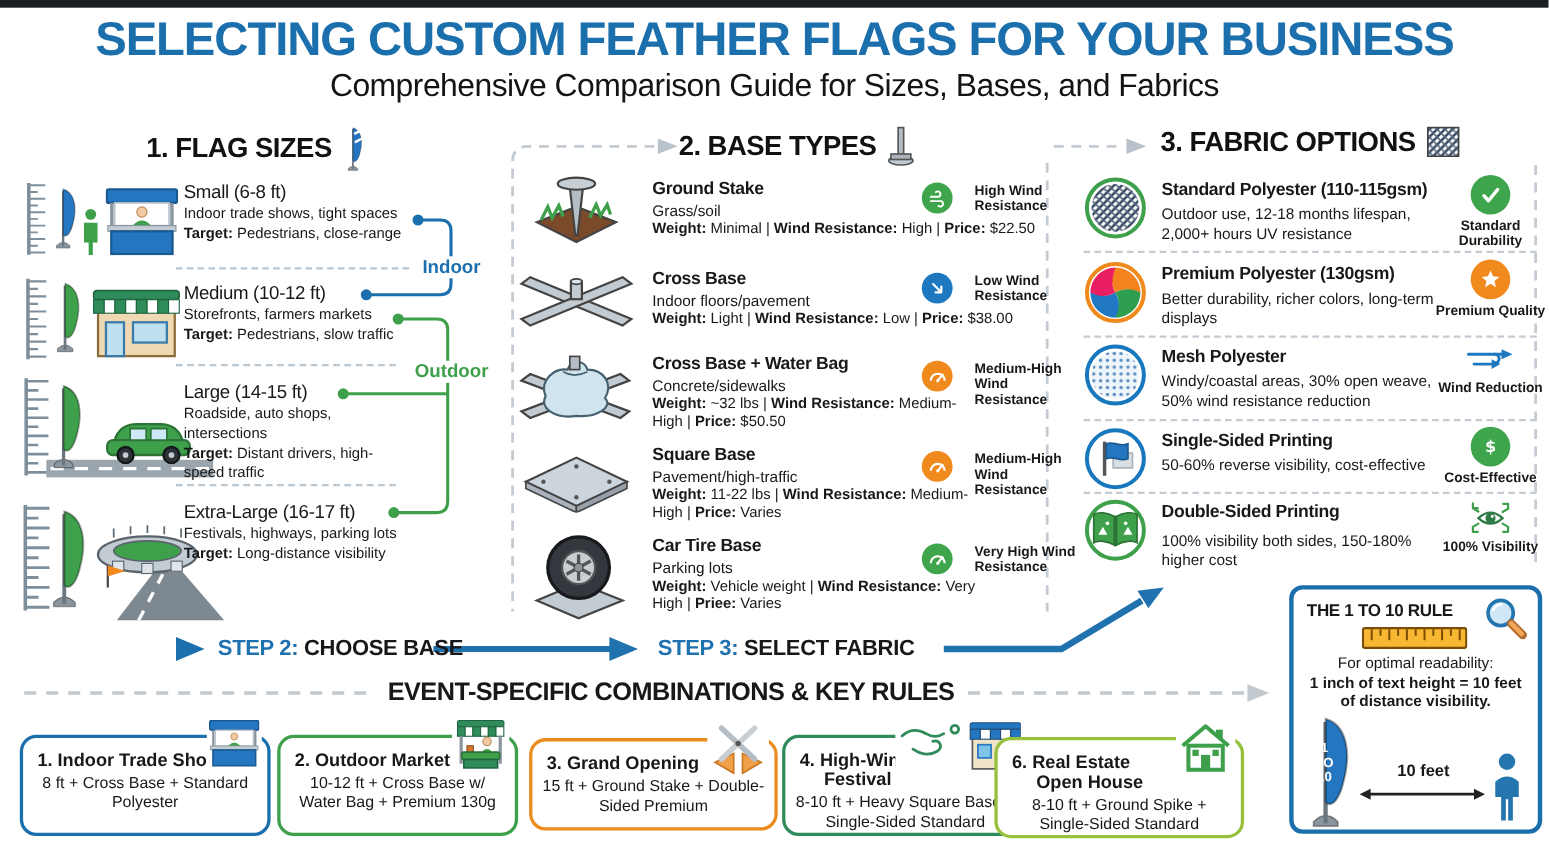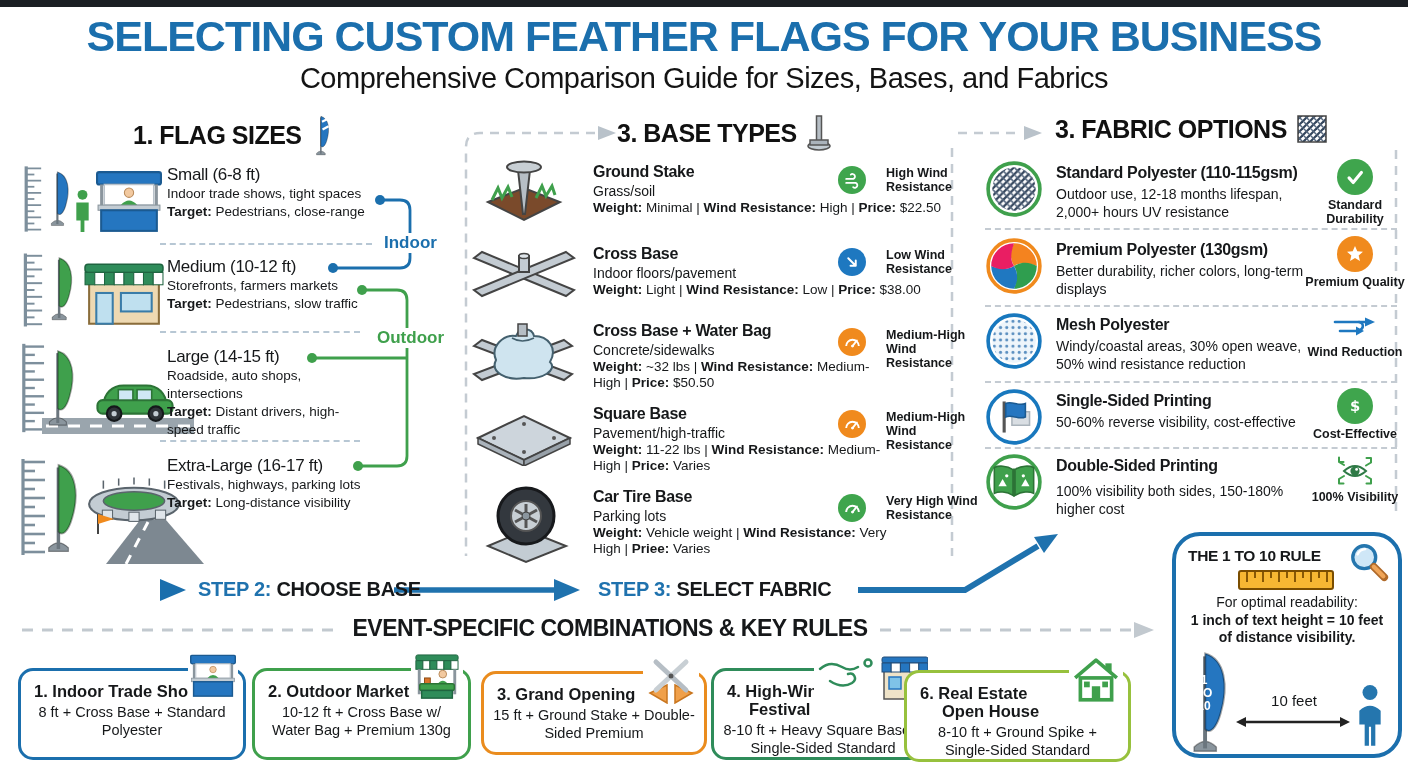--- a/index.html
+++ b/index.html
@@ -27,25 +27,25 @@
   .blabel{font-size:12.5px;font-weight:bold;line-height:14px;width:102px}
   .badge3{position:absolute;display:flex;flex-direction:column;align-items:center;gap:3px;width:110px;text-align:center}
   .blabel3{font-size:12.5px;font-weight:bold;line-height:14px}
   .step-txt{position:absolute;font-size:20px;font-weight:bold;letter-spacing:-0.3px;white-space:nowrap;z-index:2}
   .step-blue{color:#1f72ae}
   .event-h{position:absolute;left:350px;top:615px;width:520px;text-align:center;font-size:23px;font-weight:bold;letter-spacing:-0.5px;z-index:2}
   .ebox{position:absolute;background:#fff;border-radius:15px;z-index:2}
   .etitle{font-size:16.5px;font-weight:bold;line-height:18px;margin:11px 12px 2px 13px;padding-left:22px;text-indent:-22px}
   .ecombo{font-size:14.5px;line-height:18px;text-align:center;margin-top:3px;padding:0 8px}
   .eicon{position:absolute;top:-18px;right:5px;background:#fff;padding:0 2px}
-  .rulebox{position:absolute;left:1172px;top:532px;width:230px;height:226px;border:4px solid #1b6fad;border-radius:28px;background:#fff;z-index:2;box-sizing:border-box}
+  .rulebox{position:absolute;left:1172px;top:532px;width:230px;height:226px;border:4px solid #1b6fad;border-radius:12px;background:#fff;z-index:2;box-sizing:border-box}
   .rb-title{position:absolute;left:12px;top:11px;width:150px;font-size:15.5px;font-weight:bold;letter-spacing:-0.3px}
   .rb-intro{position:absolute;left:0;top:58px;width:100%;text-align:center;font-size:14px}
   .rb-rule{position:absolute;left:8px;top:76px;width:206px;text-align:center;font-size:14px;font-weight:bold;line-height:17px}
-  .rb-feet{position:absolute;left:66px;top:156px;width:104px;text-align:center;font-size:15px;font-weight:normal}
+  .rb-feet{position:absolute;left:66px;top:156px;width:104px;text-align:center;font-size:15px;font-weight:bold}
   .flagtxt{position:absolute;left:8px;top:138px;width:40px;text-align:center;color:#fff;font-size:12px;font-weight:bold;line-height:13px}
 </style>
 </head>
 <body>
 
 <div class="canvas">
 
   <svg width="0" height="0" style="position:absolute" aria-hidden="true">
     <defs>
       <pattern id="weave" width="7" height="7" patternUnits="userSpaceOnUse">
@@ -251,21 +251,21 @@
   <div class="abs z2" style="left:167px;top:455px;width:212px">
     <div class="fname">Extra-Large (16-17 ft)</div>
     <div class="fdesc">Festivals, highways, parking lots</div>
     <div class="fdesc"><b>Target:</b><span> Long-distance visibility</span></div>
   </div>
 
   <div class="side-label" style="left:381px;top:233px;color:#1b6fad">Indoor</div>
   <div class="side-label" style="left:374px;top:328px;color:#3fa04c">Outdoor</div>
 
   <div class="sec-h" style="left:617px;top:114px">
-    <span>3. BASE TYPES</span>
+    <span>2. BASE TYPES</span>
     <svg width="26" height="38" viewBox="0 0 26 38">
       <rect x="10.5" y="2" width="5" height="25" fill="#b6bec5" stroke="#555" stroke-width="1.5"></rect>
       <ellipse cx="13" cy="32" rx="11" ry="4" fill="#c3ccd3" stroke="#555" stroke-width="1.5"></ellipse>
       <rect x="4" y="26" width="18" height="5" fill="#aab3bb" stroke="#555" stroke-width="1.5"></rect>
     </svg>
   </div>
 
   <svg class="abs z2" style="left:474px;top:152px" width="100" height="86" viewBox="0 0 100 86">
     <polygon points="14,50 50,36 86,50 50,68" fill="#7a4a2b" stroke="#444" stroke-width="2"></polygon>
     <path d="M18,48 l6,-12 l4,10 l6,-11 l4,10 M62,46 l6,-12 l4,10 l6,-10 l3,9" stroke="#3fa04c" stroke-width="3" fill="none"></path>

